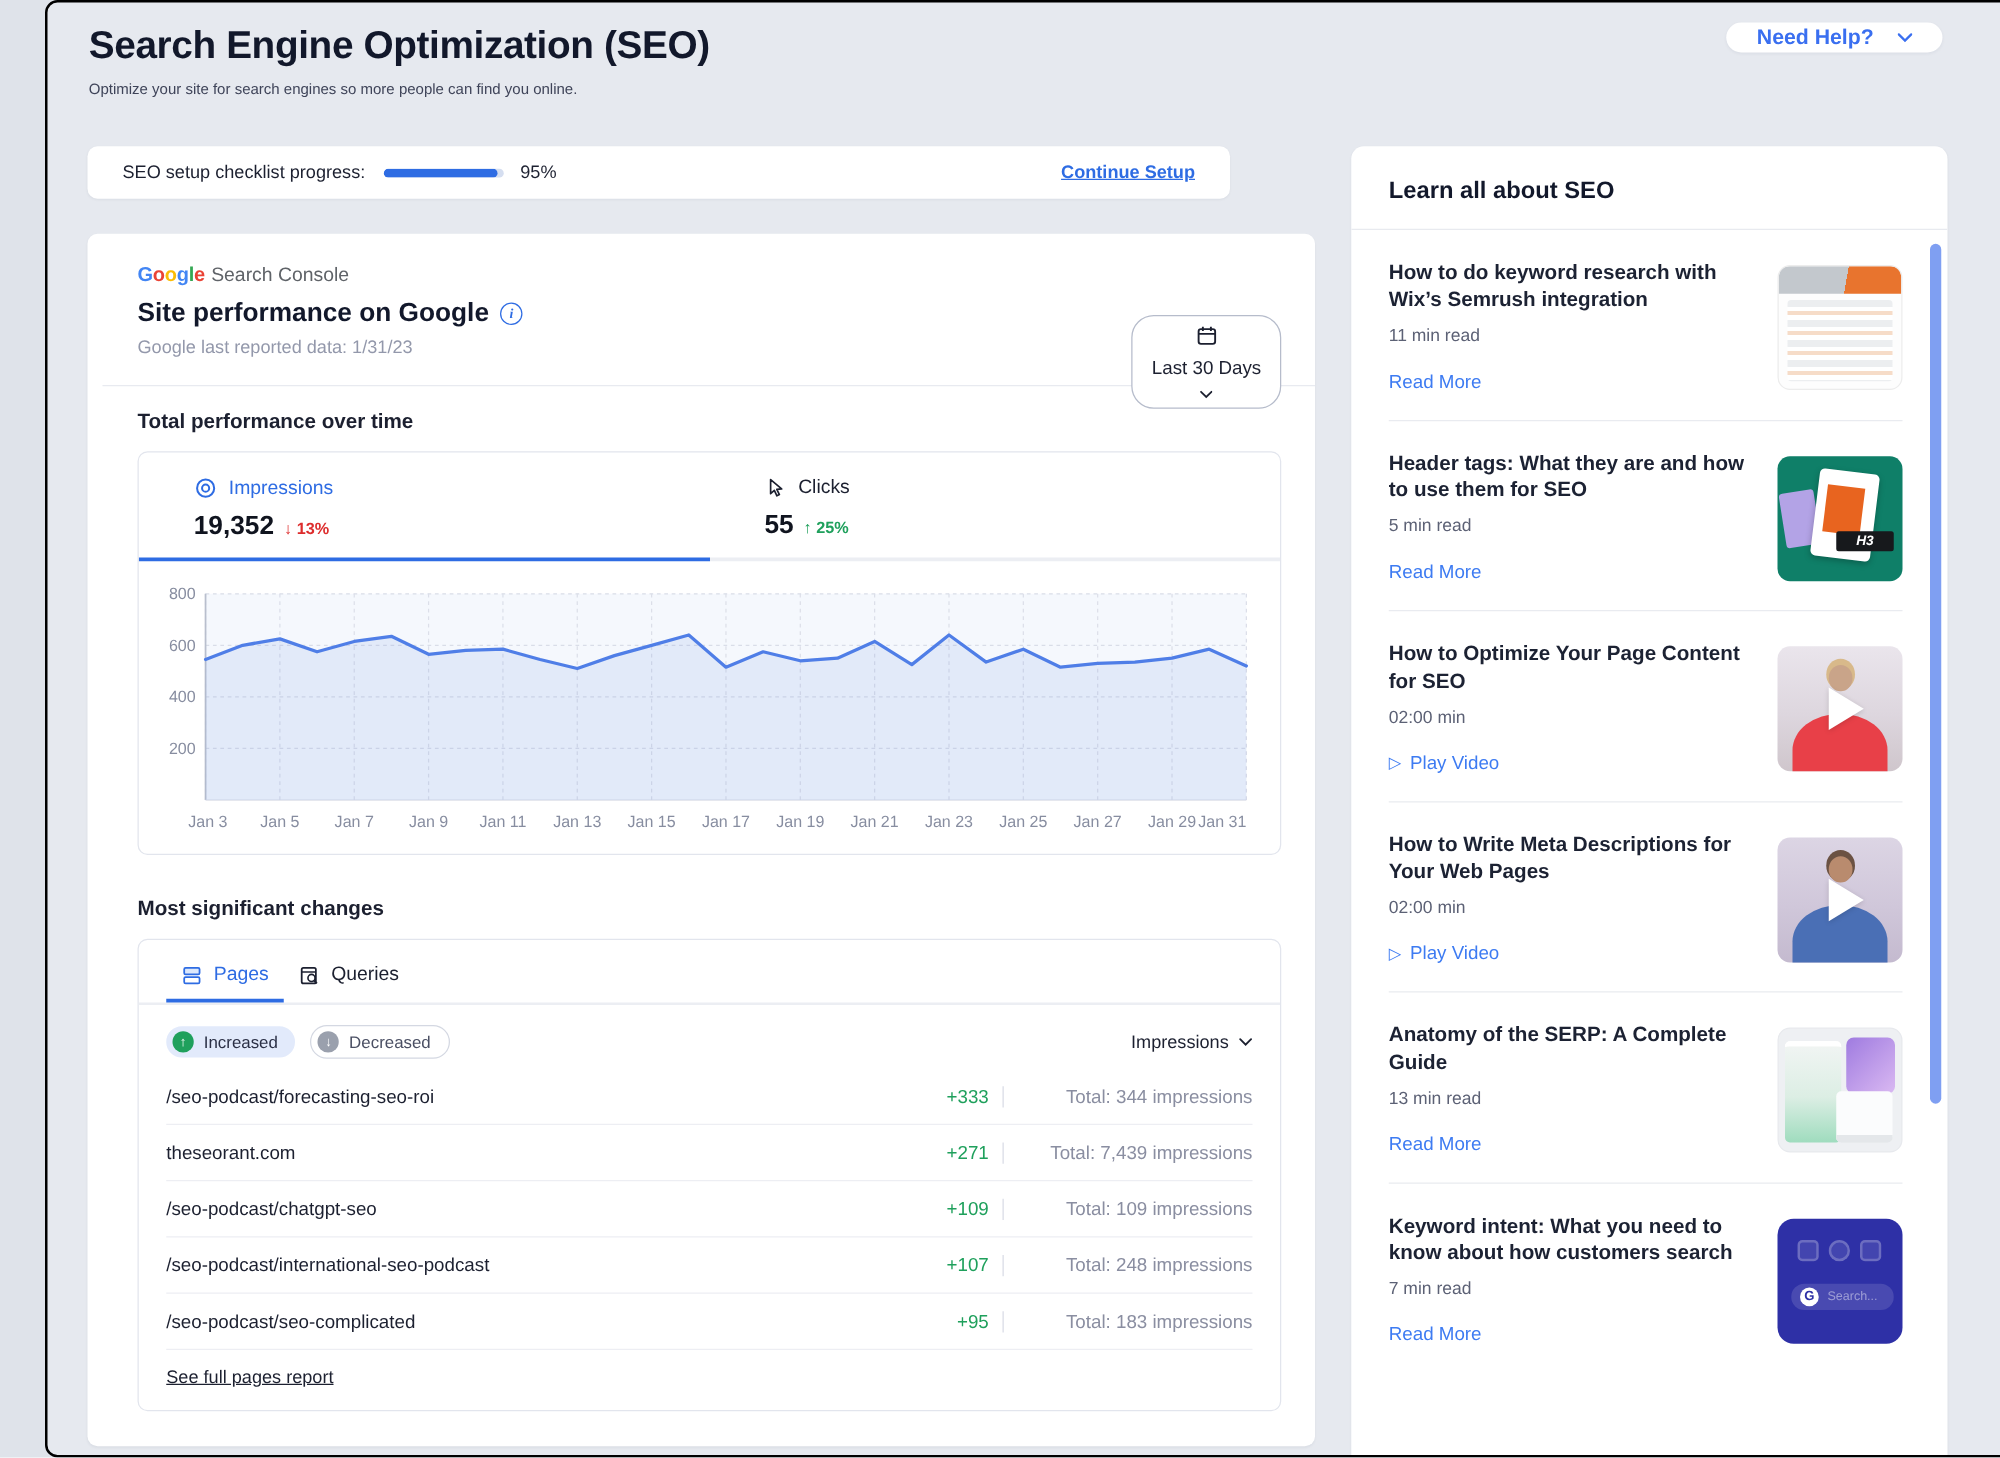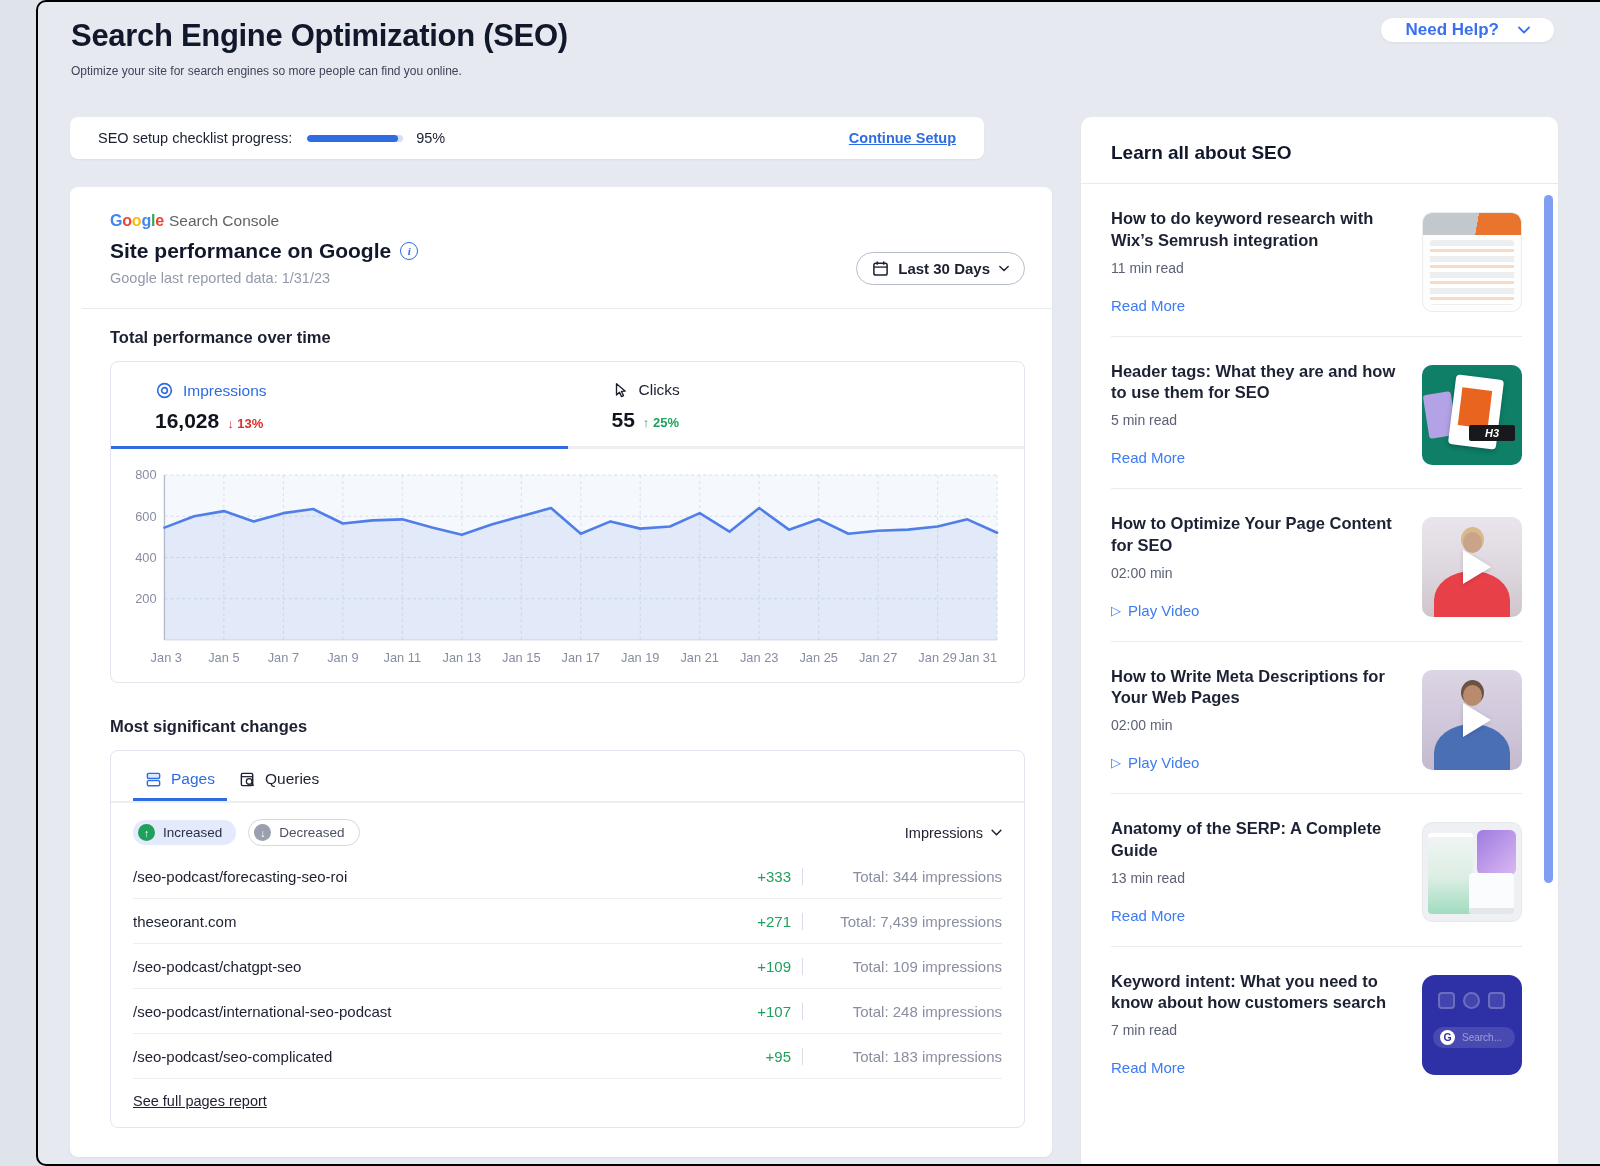--- a/index.html
+++ b/index.html
@@ -30,21 +30,21 @@
   .gsc-head { position:relative; }
   .gsc-logo { font-size:16px; font-weight:700; letter-spacing:-0.2px; }
   .gsc-logo .product { font-weight:400; color:#5f6368; font-size:15.5px; margin-left:5px; letter-spacing:0; }
   .gsc-title-row { display:flex; align-items:center; gap:9px; margin-top:9px; }
   .gsc-title { font-size:21px; font-weight:800; color:#12182b; }
   .info-icon { width:18px; height:18px; border-radius:50%; border:1.6px solid #2e6ce3; color:#2e6ce3;
     font-size:11px; font-weight:700; display:flex; align-items:center; justify-content:center; cursor:pointer; font-style:italic; font-family:"Liberation Serif",serif; }
   .gsc-date { font-size:14.5px; color:#9398ab; margin-top:7px; }
   .range-btn { position:absolute; right:0; top:40px; display:flex; align-items:center; gap:9px;
     border:1px solid #b6bccb; background:#fff; border-radius:18px; padding:7px 15px; font-size:15px;
-    font-weight:700; color:#1c2030; cursor:pointer; font-family:inherit; }
+    font-weight:400; color:#1c2030; cursor:pointer; font-family:inherit;flex-direction:column; }
   .card-divider { height:1px; background:#e8eaf0; margin:22px -27px 0 -28px; }
   .section-title { font-size:16.5px; font-weight:700; color:#1c2030; margin:19px 0 14px; }
 
   
   .chart-box { border:1px solid #e2e5ed; border-radius:8px; overflow:hidden; }
   .metric-tabs { display:flex; }
   .metric { flex:1; padding:19px 0 13px 44px; border-bottom:3px solid #eceef3; cursor:pointer; }
   .metric.active { border-bottom-color:#2e6ce3; }
   .metric-head { display:flex; align-items:center; gap:9px; font-size:15.5px; color:#1c2030; }
   .metric.active .metric-head { color:#2e6ce3; }
@@ -178,21 +178,21 @@
       <div class="metric-tabs">
         <div class="metric active">
           <div class="metric-head">
             <svg class="icon-svg" width="19" height="19" viewBox="0 0 20 20">
                 <circle cx="10" cy="10" r="7.2" fill="none" stroke="#2e6ce3" stroke-width="1.7"></circle>
                 <circle cx="10" cy="10" r="3" fill="none" stroke="#2e6ce3" stroke-width="1.7"></circle>
               </svg>
             <span>Impressions</span>
           </div>
           <div class="metric-value">
-            <span>16,028</span>
+            <span>19,352</span>
             <span class="delta down"><span>↓</span> <span>13%</span></span>
           </div>
         </div>
         <div class="metric">
           <div class="metric-head">
             <svg class="icon-svg" width="18" height="18" viewBox="0 0 20 20">
                 <path d="M5 3 L5 15.5 L8.3 12.6 L10.6 17.4 L12.8 16.3 L10.5 11.6 L14.8 11.3 Z" fill="none" stroke="#1c2030" stroke-width="1.5" stroke-linejoin="round"></path>
               </svg>
             <span>Clicks</span>
           </div>

